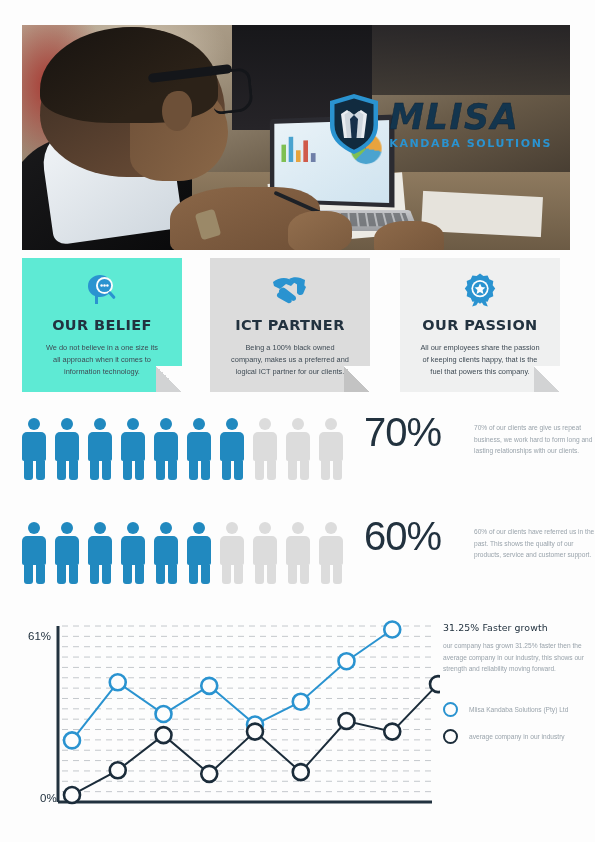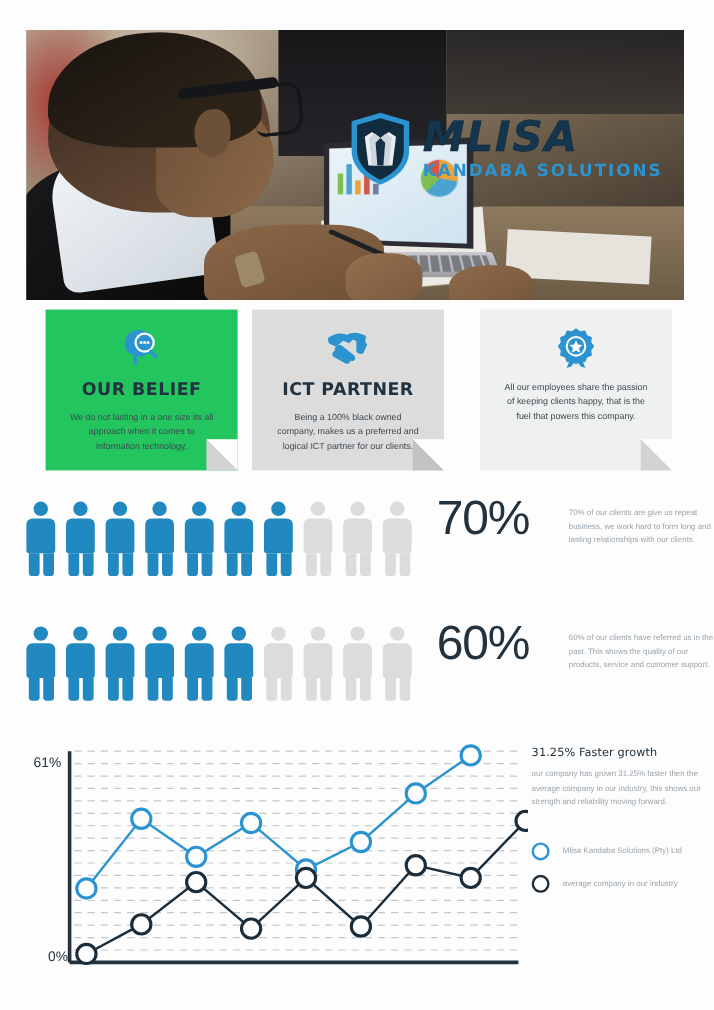--- a/index.html
+++ b/index.html
@@ -148,32 +148,32 @@
   .logo { position:absolute; right:18px; top:68px; display:flex; align-items:center; gap:9px; }
   .shield { width:52px; height:62px; flex:0 0 auto; }
   .logo-words { display:flex; flex-direction:column; line-height:1; }
   .logo-main {
     font-family:"DejaVu Sans", sans-serif;
     font-weight:bold; font-size:35px; letter-spacing:1.5px;
     color:#13354e;font-style:italic; -webkit-text-stroke:0.4px #0d2336;
   }
   .logo-sub {
     font-family:"DejaVu Sans", sans-serif;
-    font-weight:bold; font-size:14px; letter-spacing:1.6px;
+    font-weight:bold; font-size:11px; letter-spacing:1.6px;
     color:#2a93d0; margin-top:3px; text-align:right;
   }
 
   
   .cards { position:absolute; left:22px; top:258px; width:548px; height:138px; }
   .card {
     position:absolute; top:0; width:160px; height:134px;
     padding:14px 12px 0;
     text-align:center;
   }
-  .card.c1 { left:16px;   background:#22c55e; }
+  .card.c1 { left:0;   background:#5eead4; }
   .card.c2 { left:188px; background:#dcdcdc; }
   .card.c3 { left:378px; background:#eff0f0; }
   .card .fold {
     position:absolute; right:0; bottom:0; width:26px; height:26px;
     background:linear-gradient(225deg,#fdfdfd 50%,#d2d3d4 50%);
   }
   .card.c2 .fold { background:linear-gradient(225deg,#fdfdfd 50%,#c3c3c3 50%); }
   .card-icon { height:36px; display:flex; align-items:center; justify-content:center; }
   .card-title {
     font-family:"DejaVu Sans", sans-serif;
@@ -308,21 +308,21 @@
         <path d="M10 31 V23 C5 21 3 17 3 13 C3 6 9 2 15 2 C21 2 27 6 27 13 C27 20 21 24 15 24 H13 V31 Z" fill="#2a93d0"></path>
         <circle cx="19.5" cy="12.5" r="8.5" fill="#fdfdfd"></circle>
         <circle cx="19.5" cy="12.5" r="6.6" fill="#2a93d0"></circle>
         <circle cx="16.6" cy="12.5" r="1.25" fill="#fdfdfd"></circle>
         <circle cx="19.5" cy="12.5" r="1.25" fill="#fdfdfd"></circle>
         <circle cx="22.4" cy="12.5" r="1.25" fill="#fdfdfd"></circle>
         <rect x="25.2" y="17.6" width="3.1" height="9" rx="1.5" fill="#2a93d0" transform="rotate(-42 26.7 22)"></rect>
       </svg>
     </div>
     <div class="card-title">OUR BELIEF</div>
-    <div class="card-body">We do not lasting in a one size its all approach when it comes to information technology.</div>
+    <div class="card-body">We do not believe in a one size its all approach when it comes to information technology.</div>
     <div class="fold"></div>
   </div>
 
   <div class="card c2">
     <div class="card-icon">
       <svg width="38" height="30" viewBox="0 0 38 30">
         <path d="M2 7 C7 3 13 2 18 4 L24 7 L20 11 L15 9 L9 14 L3 11 Z" fill="#2a93d0"></path>
         <path d="M18 4 C23 1 29 2 34 5 L33 13 L27 10 L22 7 Z" fill="#2a93d0"></path>
         <path d="M9 14 C11 12 13 12 15 14 L24 21 C26 23 25 26 22 26 L11 19 C8 18 7 16 9 14 Z" fill="#2a93d0"></path>
         <path d="M7 18 C9 16 11 16 13 18 L20 24 C22 26 20 29 17 28 L8 23 C6 22 5 20 7 18 Z" fill="#2a93d0"></path>
@@ -338,20 +338,21 @@
     <div class="card-icon">
       <svg width="32" height="34" viewBox="0 0 32 34">
         <path d="M16 0.5 L19.4 3 L23.6 2.4 L25.3 6.3 L29.3 8 L28.7 12.2 L31.2 15.6 L28.7 19 L29.3 23.2 L25.3 24.9 L23.6 28.8 L19.4 28.2 L16 30.7 L12.6 28.2 L8.4 28.8 L6.7 24.9 L2.7 23.2 L3.3 19 L0.8 15.6 L3.3 12.2 L2.7 8 L6.7 6.3 L8.4 2.4 L12.6 3 Z" fill="#2a93d0"></path>
         <circle cx="16" cy="15.6" r="8.6" fill="#fdfdfd"></circle>
         <circle cx="16" cy="15.6" r="6.9" fill="#2a93d0"></circle>
         <path d="M16 10.6 L17.6 14.1 L21.4 14.5 L18.6 17.1 L19.4 20.9 L16 19 L12.6 20.9 L13.4 17.1 L10.6 14.5 L14.4 14.1 Z" fill="#fdfdfd"></path>
         <path d="M11 26.5 L8.2 33.6 L12.3 32.3 L14.6 28.8 Z" fill="#2a93d0"></path>
         <path d="M21 26.5 L23.8 33.6 L19.7 32.3 L17.4 28.8 Z" fill="#2a93d0"></path>
       </svg>
     </div>
+    <div class="card-title">OUR PASSION</div>
     <div class="card-body">All our employees share the passion of keeping clients happy, that is the fuel that powers this company.</div>
     <div class="fold"></div>
   </div>
 </div>
 
 <div class="stat s1">
   <div class="people">
       <div class="person">
         <span class="hd" style="background:#2189bf"></span>
         <span class="bd" style="background:#2189bf"></span>

